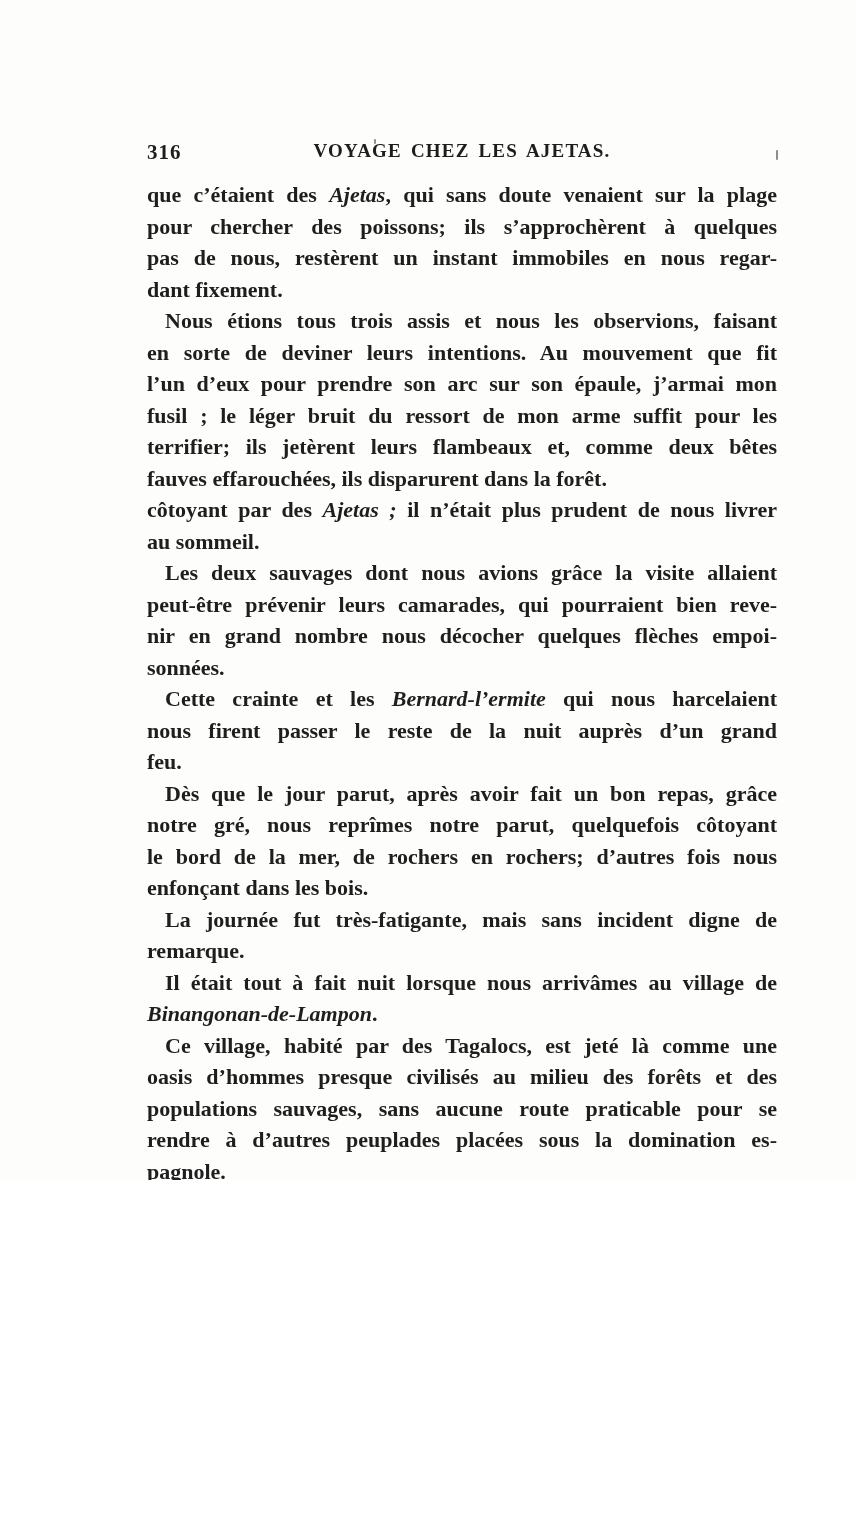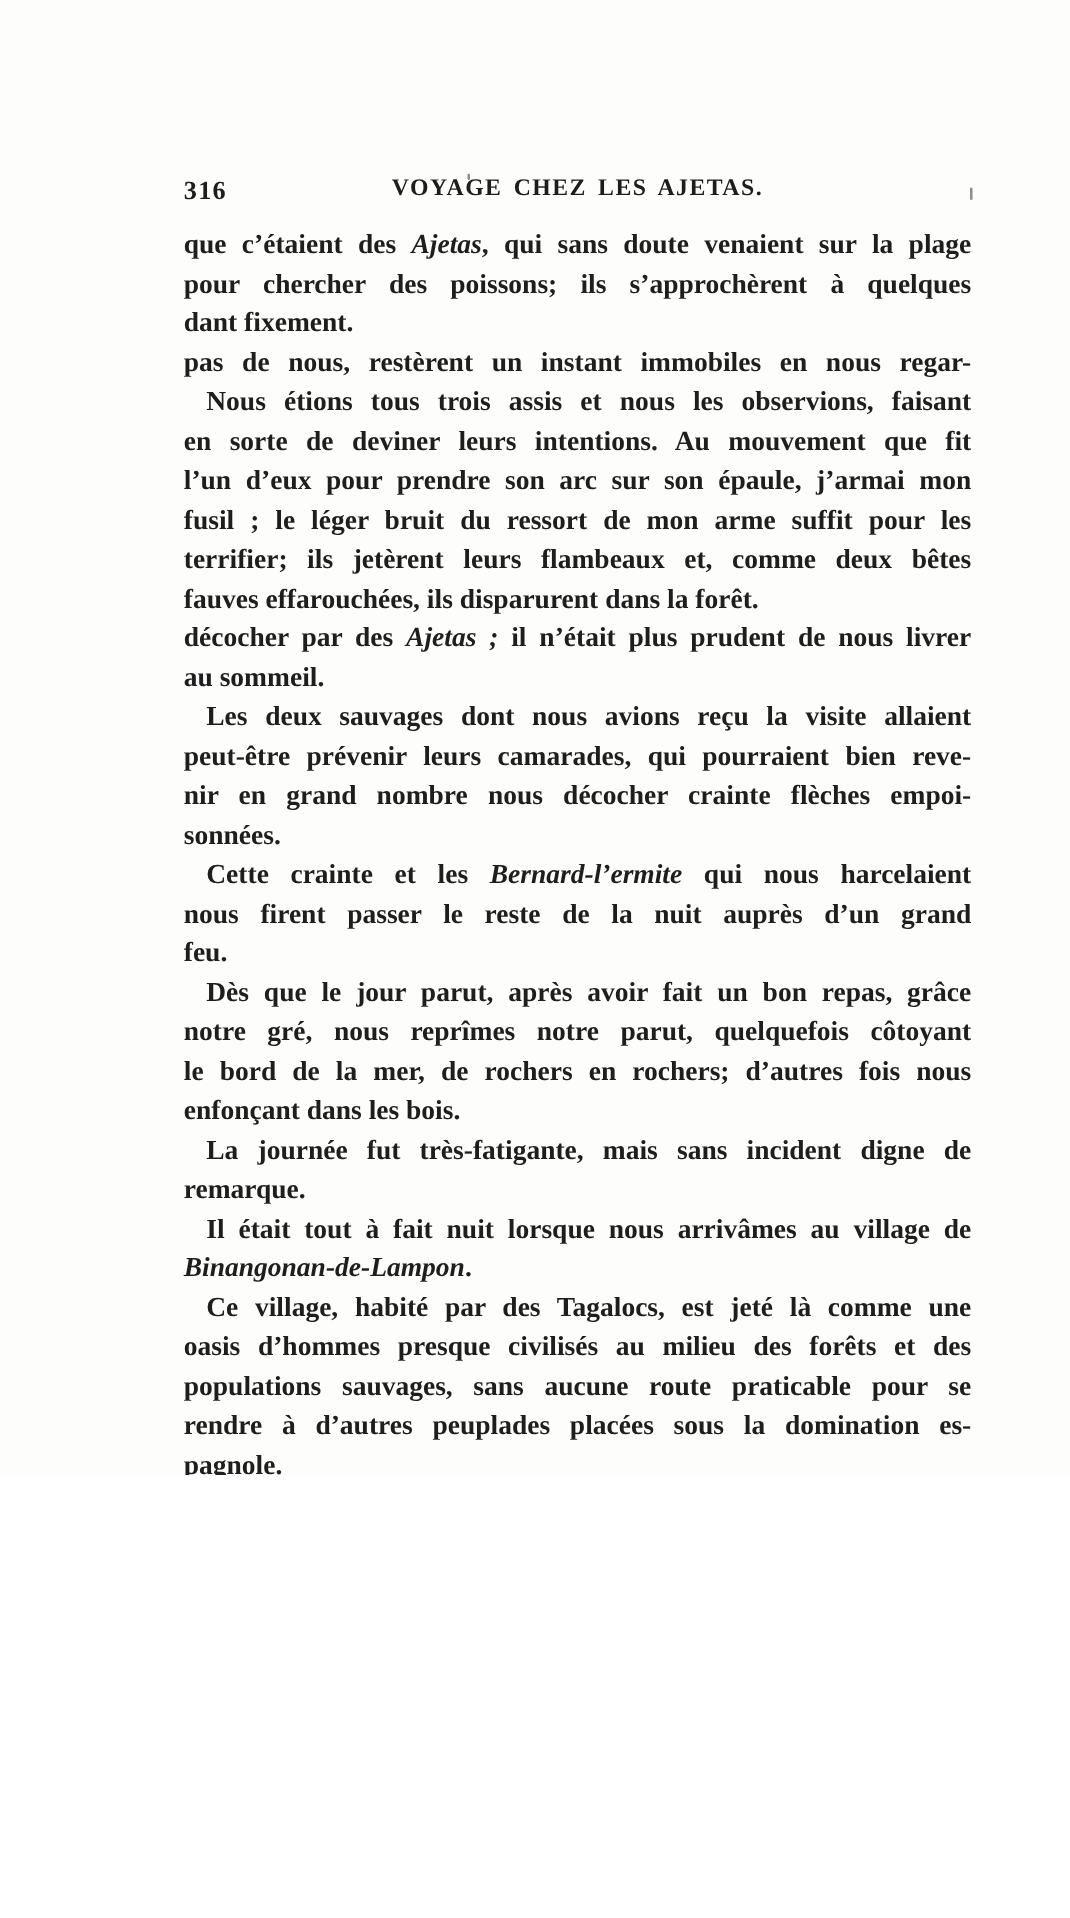--- a/index.html
+++ b/index.html
@@ -70,33 +70,33 @@
 </style>
 </head>
 <body>
 
 <div class="page">
   <span class="pageno">316</span>
   <div class="running-title">VOYAGE CHEZ LES AJETAS.</div>
   <div class="text-block">
       <div class="line"><span>que c’étaient des </span><i>Ajetas</i><span>, qui sans doute venaient sur la plage</span></div>
       <div class="line"><span>pour chercher des poissons; ils s’approchèrent à quelques</span></div>
+      <div class="line"><span>pas de nous, restèrent un instant immobiles en nous regar-</span></div>
       <div class="line end"><span>dant fixement.</span></div>
-      <div class="line"><span>pas de nous, restèrent un instant immobiles en nous regar-</span></div>
       <div class="line indent"><span>Nous étions tous trois assis et nous les observions, faisant</span></div>
       <div class="line"><span>en sorte de deviner leurs intentions. Au mouvement que fit</span></div>
       <div class="line"><span>l’un d’eux pour prendre son arc sur son épaule, j’armai mon</span></div>
       <div class="line"><span>fusil ; le léger bruit du ressort de mon arme suffit pour les</span></div>
       <div class="line"><span>terrifier; ils jetèrent leurs flambeaux et, comme deux bêtes</span></div>
       <div class="line end"><span>fauves effarouchées, ils disparurent dans la forêt.</span></div>
-      <div class="line"><span>décocher par des </span><i>Ajetas ;</i><span> il n’était plus prudent de nous livrer</span></div>
+      <div class="line"><span>côtoyant par des </span><i>Ajetas ;</i><span> il n’était plus prudent de nous livrer</span></div>
       <div class="line end"><span>au sommeil.</span></div>
-      <div class="line indent"><span>Les deux sauvages dont nous avions reçu la visite allaient</span></div>
+      <div class="line indent"><span>Les deux sauvages dont nous avions grâce la visite allaient</span></div>
       <div class="line"><span>peut-être prévenir leurs camarades, qui pourraient bien reve-</span></div>
-      <div class="line"><span>nir en grand nombre nous décocher crainte flèches empoi-</span></div>
+      <div class="line"><span>nir en grand nombre nous décocher quelques flèches empoi-</span></div>
       <div class="line end"><span>sonnées.</span></div>
       <div class="line indent"><span>Cette crainte et les </span><i>Bernard-l’ermite</i><span> qui nous harcelaient</span></div>
       <div class="line"><span>nous firent passer le reste de la nuit auprès d’un grand</span></div>
       <div class="line end"><span>feu.</span></div>
       <div class="line indent"><span>Dès que le jour parut, après avoir fait un bon repas, grâce</span></div>
       <div class="line"><span>notre gré, nous reprîmes notre parut, quelquefois côtoyant</span></div>
       <div class="line"><span>le bord de la mer, de rochers en rochers; d’autres fois nous</span></div>
       <div class="line end"><span>enfonçant dans les bois.</span></div>
       <div class="line indent"><span>La journée fut très-fatigante, mais sans incident digne de</span></div>
       <div class="line end"><span>remarque.</span></div>

